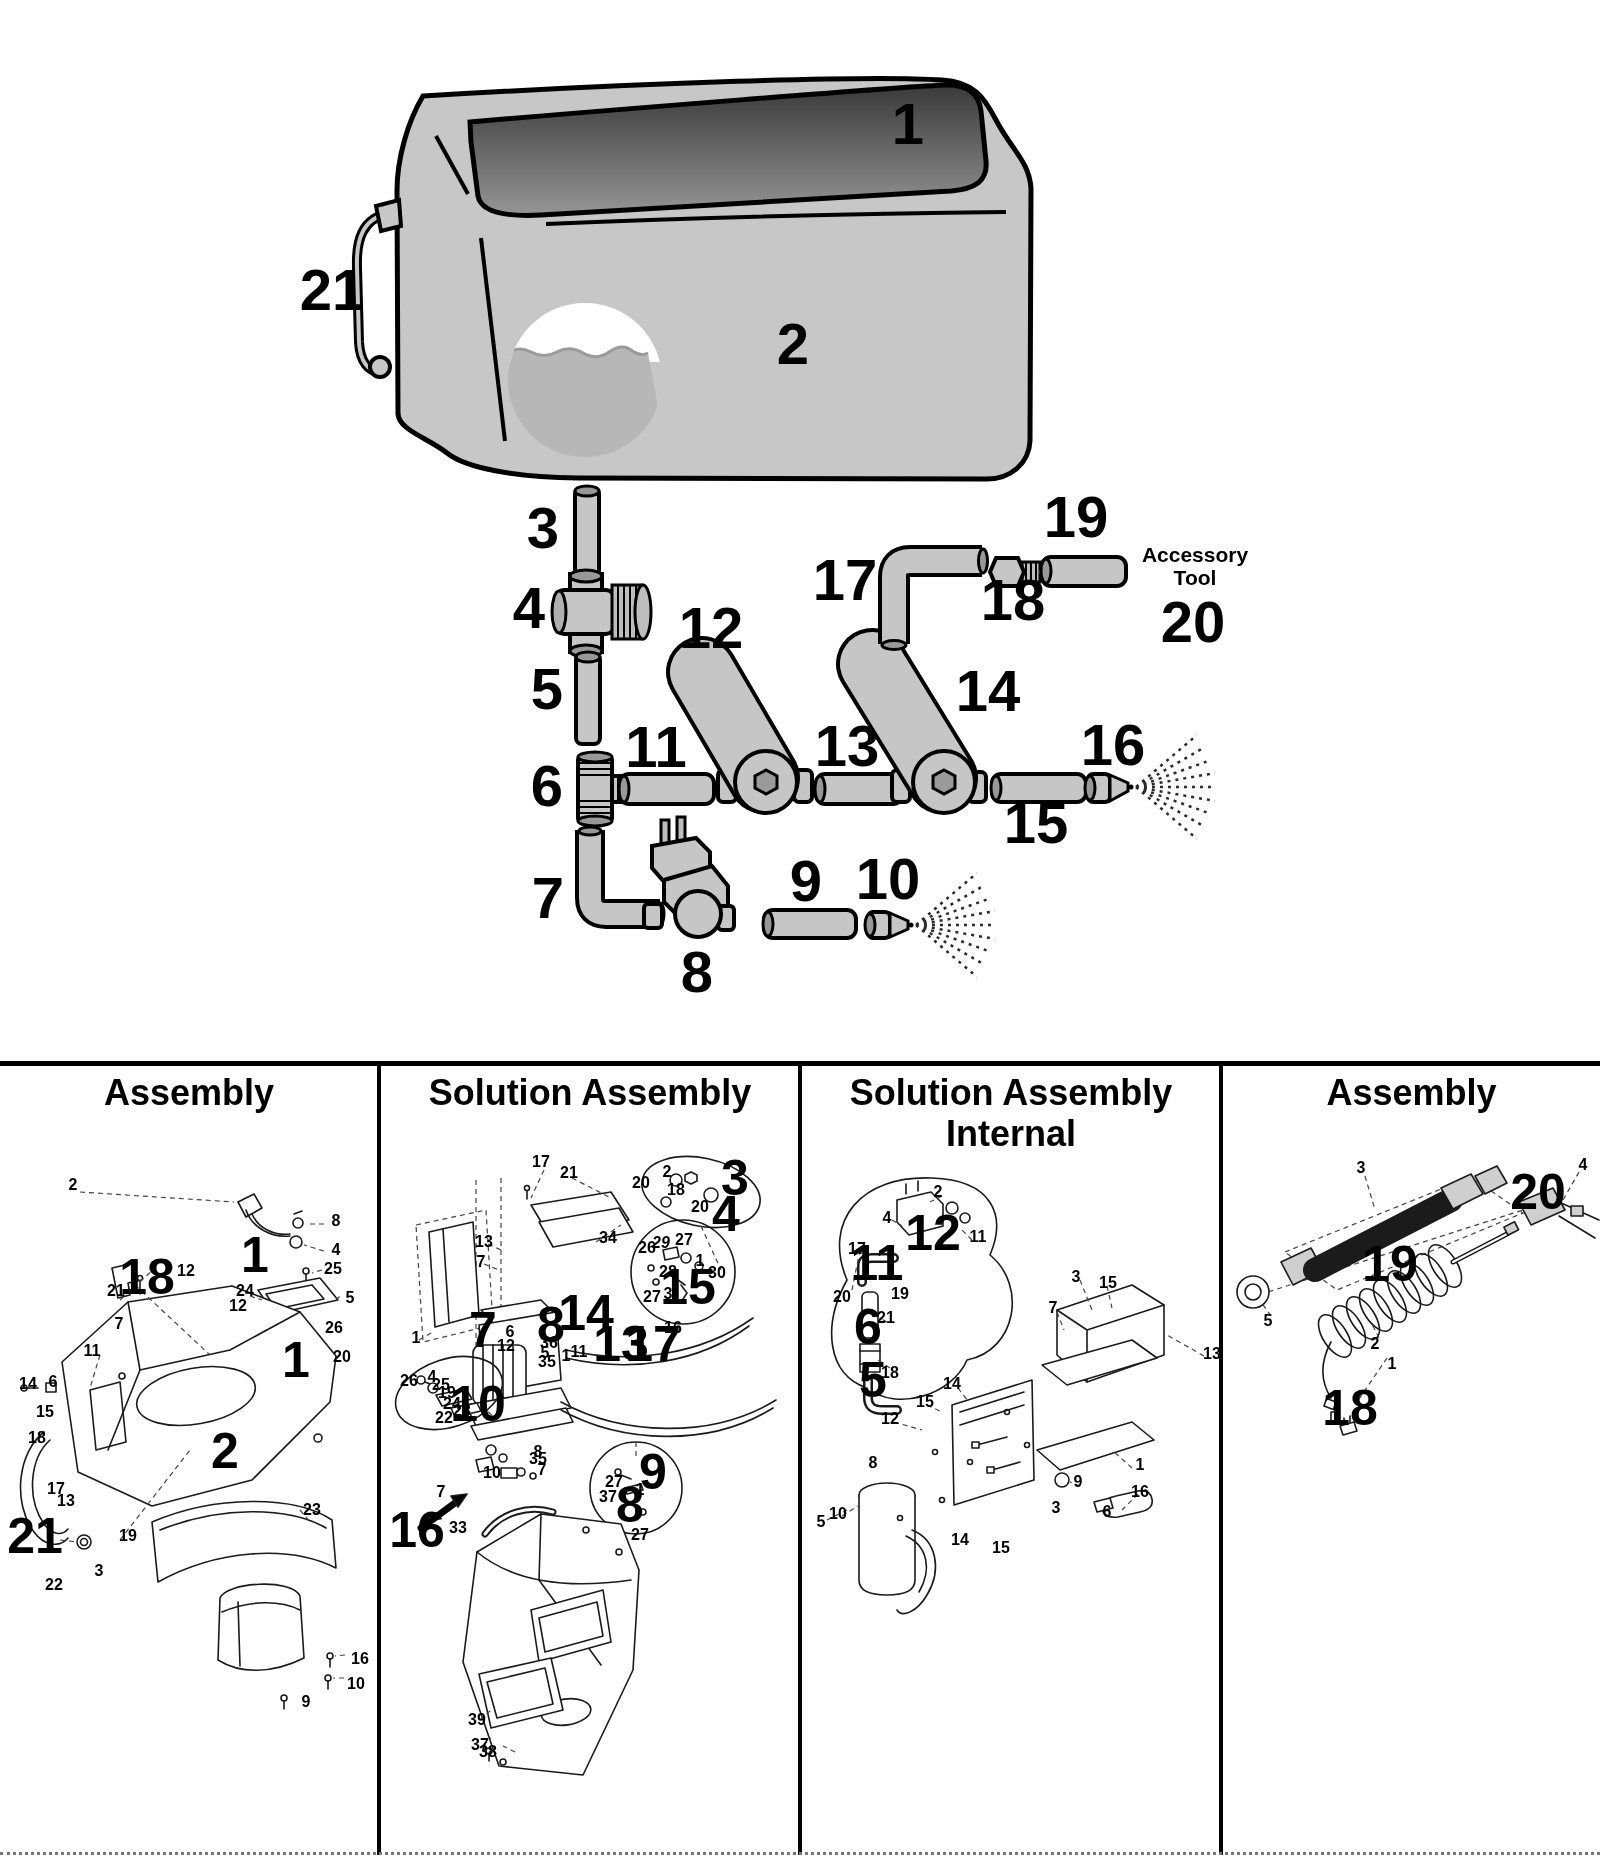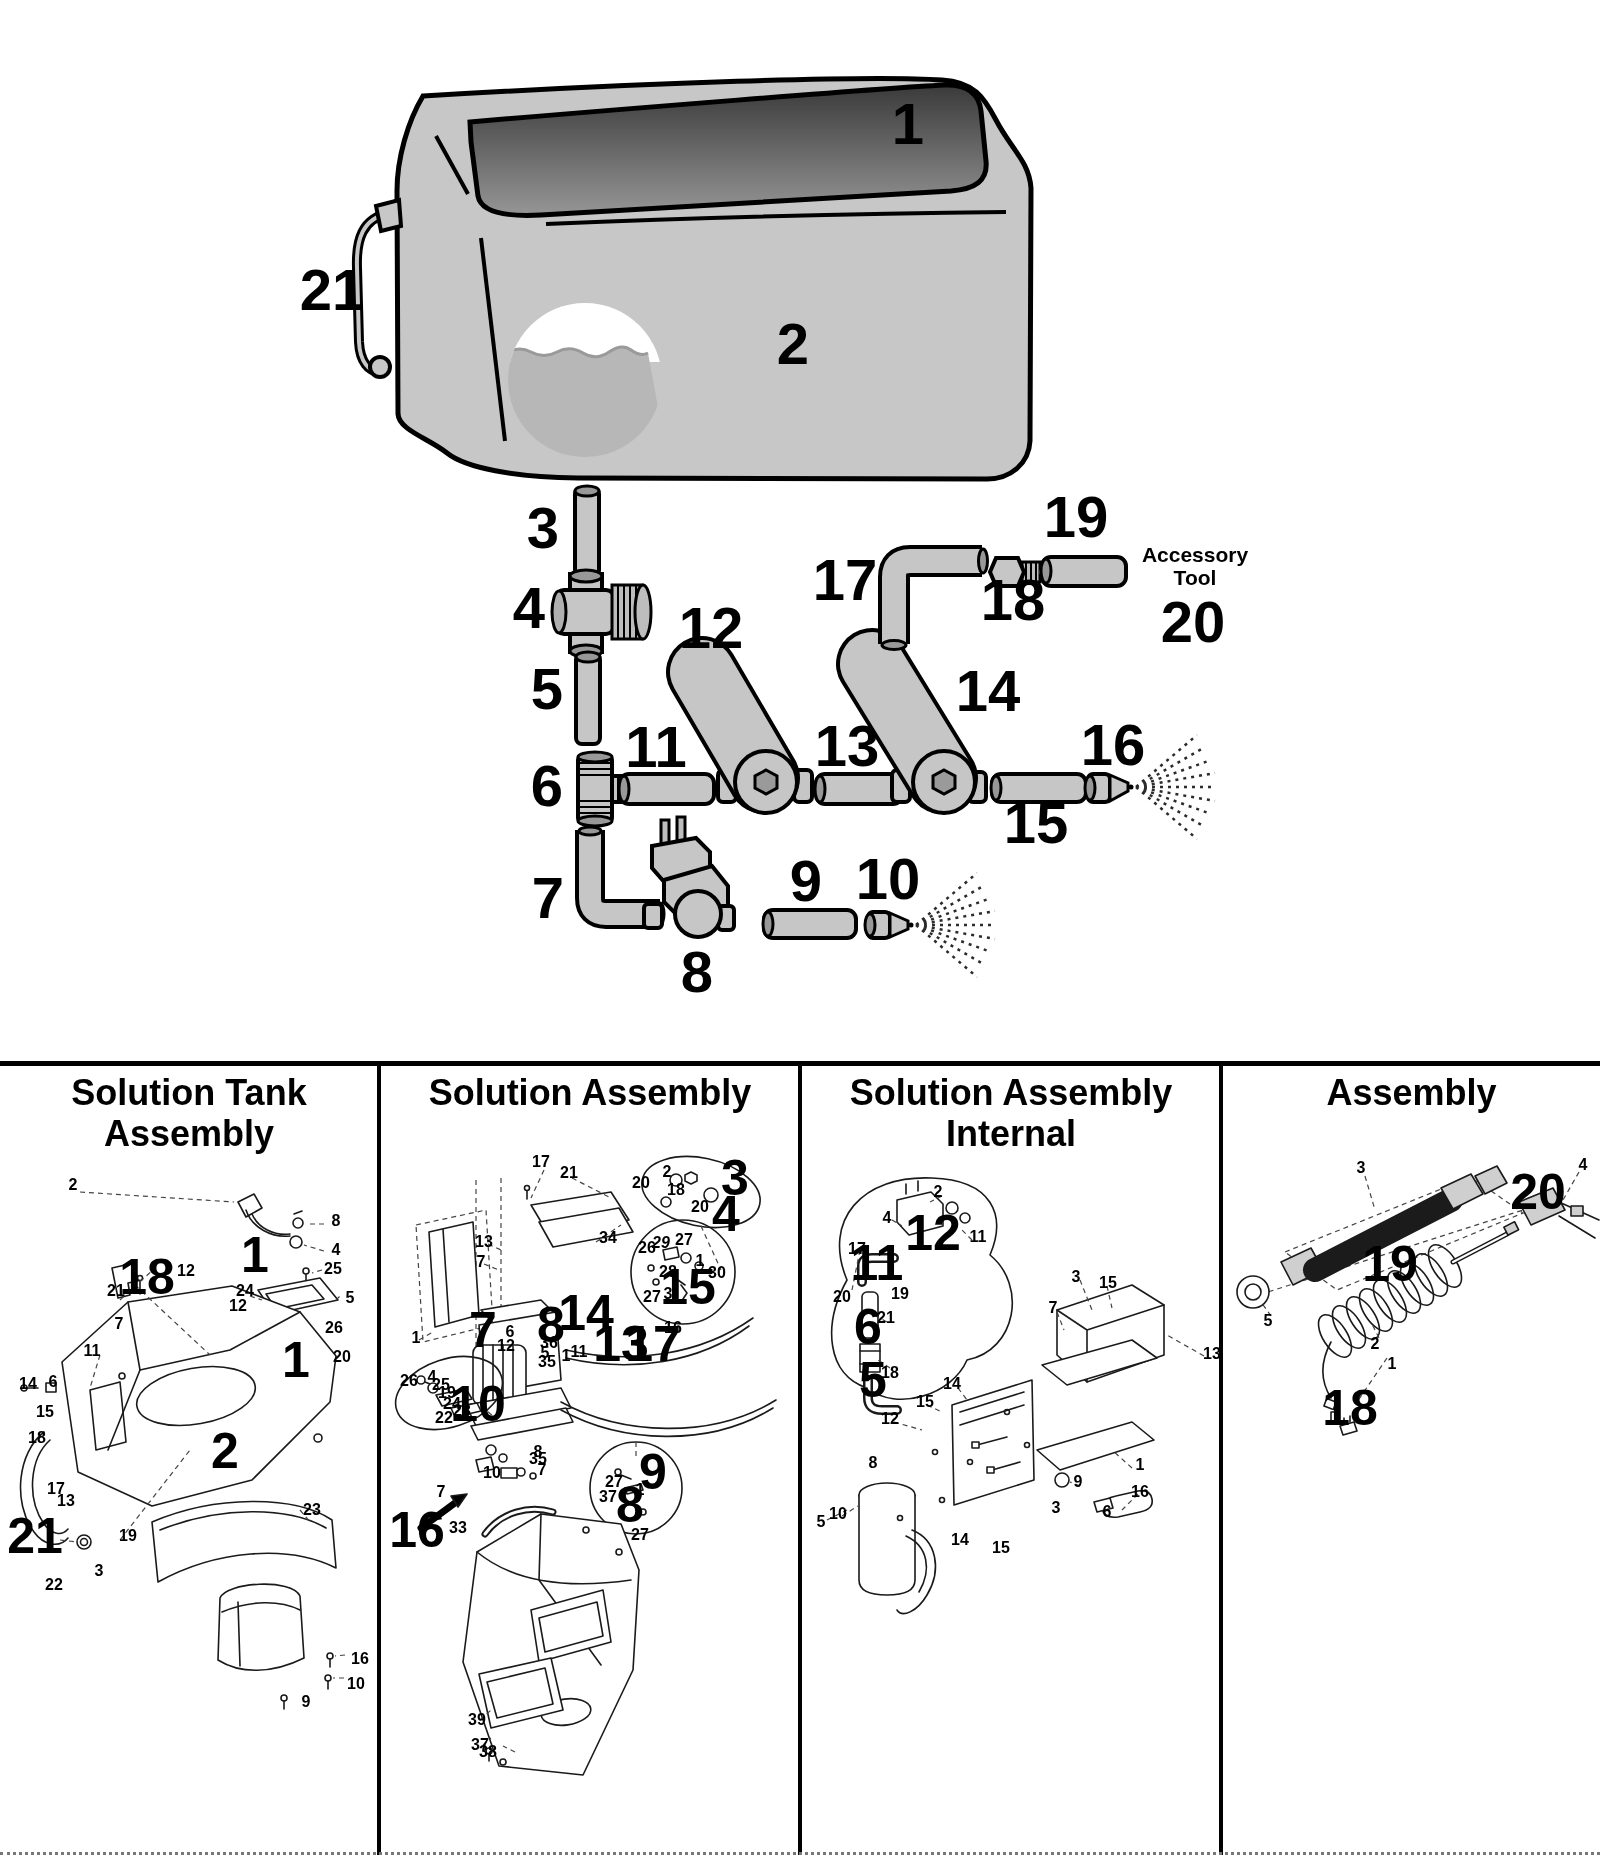--- a/index.html
+++ b/index.html
@@ -236,21 +236,20 @@
   <div class="copyright">
   </div>
 
   <div class="hrule"></div>
   <div class="vdiv" style="left:377px"></div>
   <div class="vdiv" style="left:798px"></div>
   <div class="vdiv" style="left:1219px"></div>
   <div class="dotline"></div>
 
   <div class="panel-title" style="left:0;width:378px">
-    <div>Solution Tank</div>
     <div>Assembly</div>
   </div>
   <div class="panel-title" style="left:381px;width:418px">
     <div>Solution Assembly</div>
   </div>
   <div class="panel-title" style="left:802px;width:418px">
     <div>Solution Assembly</div>
     <div>Internal</div>
   </div>
   <div class="panel-title" style="left:1223px;width:377px">

